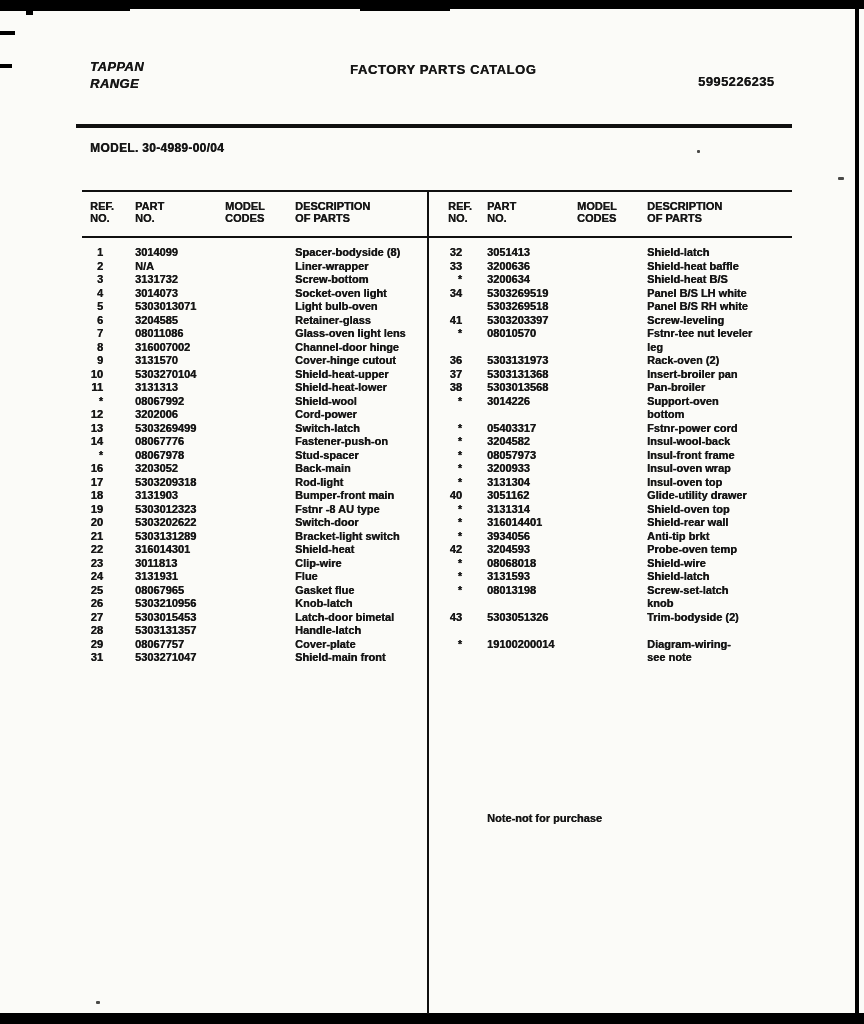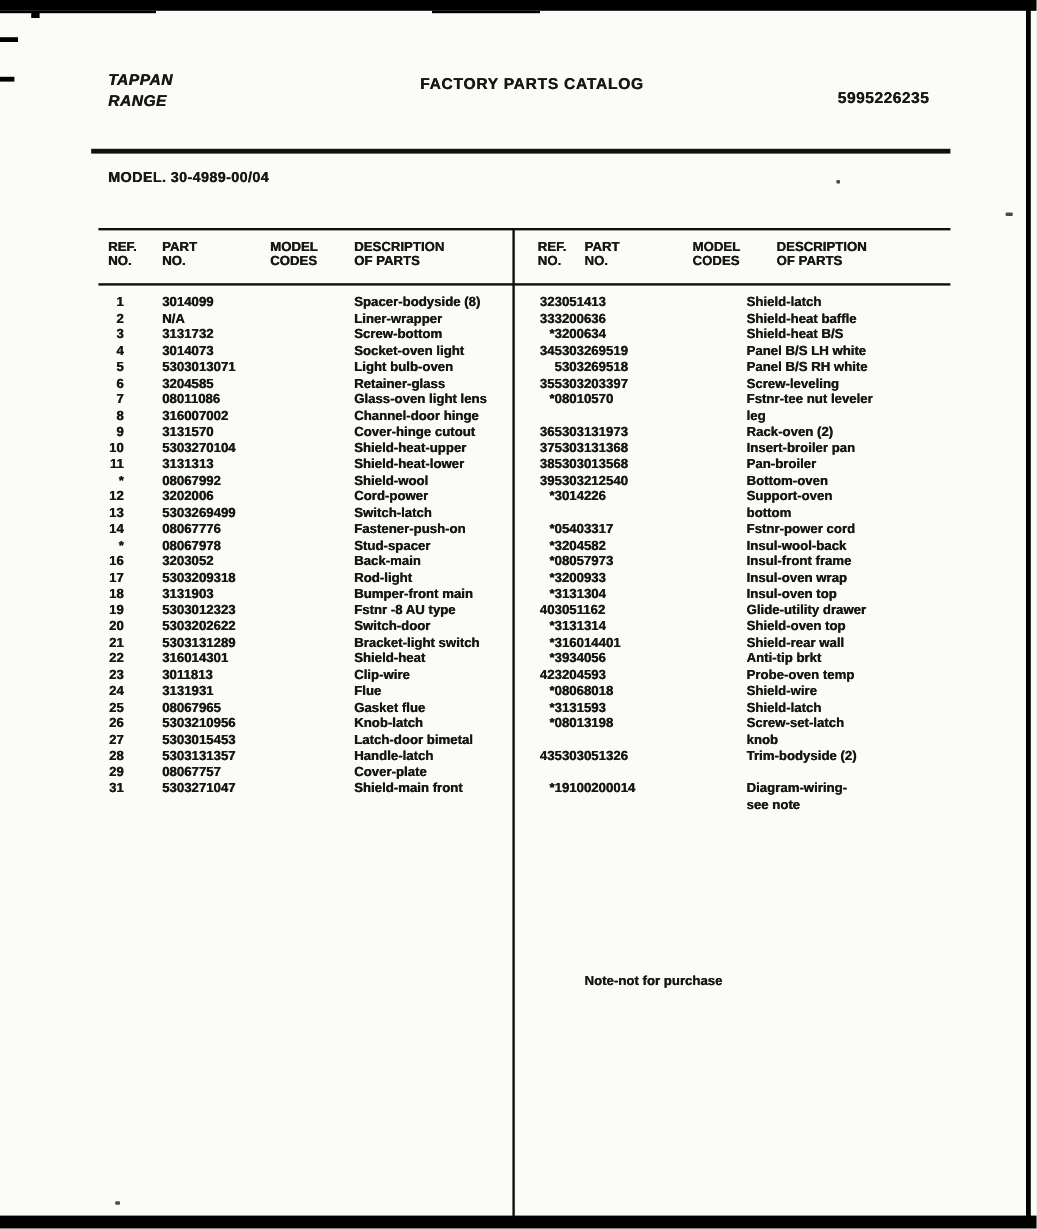--- a/index.html
+++ b/index.html
@@ -38,21 +38,21 @@
 
   .c-ref   { margin-left:8px; }
   .c-part  { width:90px; }
   .c-codes { width:70px; }
   .c-desc  { flex:1; }
 
   .thead .c-ref { width:45px; margin-right:0; text-align:left; }
   .tcol-right .thead .c-ref { width:39px; }
 
   .tcol-left  .rows .c-ref { width:13px; margin-right:32px; text-align:right; }
-  .tcol-right .rows .c-ref { width:14px; text-align:right; }
+  .tcol-right .rows .c-ref { width:14px; margin-right:25px; text-align:right; }
 </style>
 </head>
 <body>
 
 <div class="page">
 
   <div class="artifact" style="left:0;top:0;width:864px;height:9px;"></div>
   <div class="artifact" style="left:0;top:9px;width:130px;height:2px;"></div>
   <div class="artifact" style="left:360px;top:9px;width:90px;height:2px;"></div>
   <div class="artifact" style="left:26px;top:10px;width:7px;height:5px;"></div>
@@ -313,21 +313,21 @@
           <div class="cell c-codes"></div>
           <div class="cell c-desc">Panel B/S LH white</div>
         </div>
         <div class="trow">
           <div class="cell c-ref"></div>
           <div class="cell c-part">5303269518</div>
           <div class="cell c-codes"></div>
           <div class="cell c-desc">Panel B/S RH white</div>
         </div>
         <div class="trow">
-          <div class="cell c-ref">35</div>
+          <div class="cell c-ref">41</div>
           <div class="cell c-part">5303203397</div>
           <div class="cell c-codes"></div>
           <div class="cell c-desc">Screw-leveling</div>
         </div>
         <div class="trow">
           <div class="cell c-ref">*</div>
           <div class="cell c-part">08010570</div>
           <div class="cell c-codes"></div>
           <div class="cell c-desc">Fstnr-tee nut leveler
 leg</div>
@@ -344,26 +344,20 @@
           <div class="cell c-codes"></div>
           <div class="cell c-desc">Insert-broiler pan</div>
         </div>
         <div class="trow">
           <div class="cell c-ref">38</div>
           <div class="cell c-part">5303013568</div>
           <div class="cell c-codes"></div>
           <div class="cell c-desc">Pan-broiler</div>
         </div>
         <div class="trow">
-          <div class="cell c-ref">39</div>
-          <div class="cell c-part">5303212540</div>
-          <div class="cell c-codes"></div>
-          <div class="cell c-desc">Bottom-oven</div>
-        </div>
-        <div class="trow">
           <div class="cell c-ref">*</div>
           <div class="cell c-part">3014226</div>
           <div class="cell c-codes"></div>
           <div class="cell c-desc">Support-oven
 bottom</div>
         </div>
         <div class="trow">
           <div class="cell c-ref">*</div>
           <div class="cell c-part">05403317</div>
           <div class="cell c-codes"></div>

